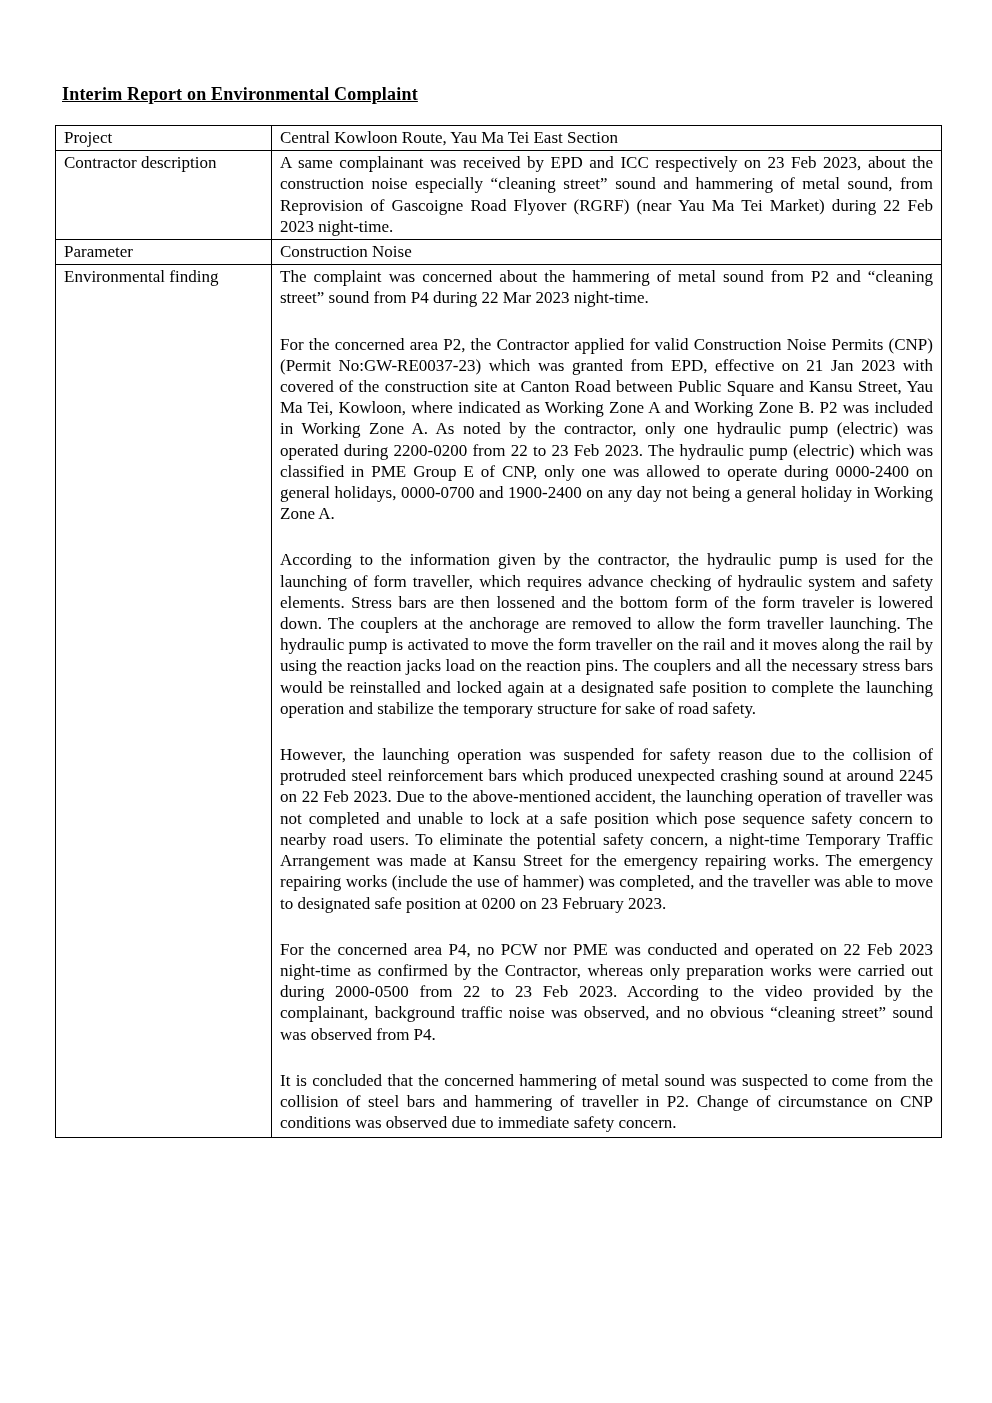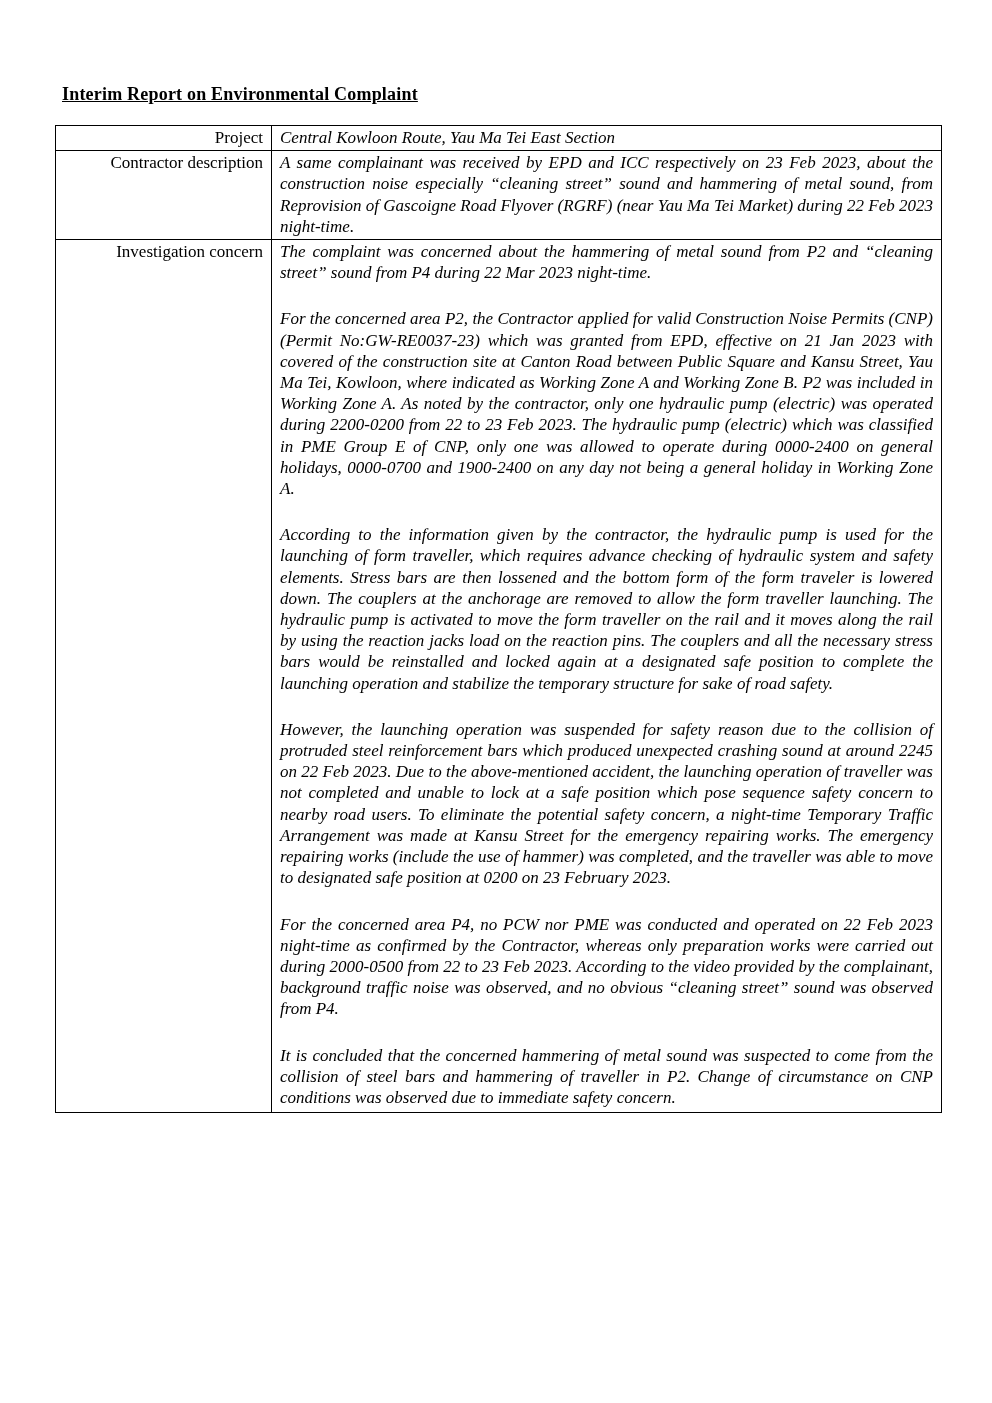--- a/index.html
+++ b/index.html
@@ -35,26 +35,24 @@
     font-size: 17px;
   }
   table.report td {
     border: 1.6px solid #000000;
     vertical-align: top;
     padding: 1px 8px 2px 8px;
     line-height: 21.2px;
   }
   td.label-cell {
     width: 216px;
-    text-align: right;
   }
   td.value-cell {
     width: 670px;
     text-align: justify;
-    font-style: italic;
   }
   td.value-cell p { margin: 0; }
   td.value-cell p + p { margin-top: 25px; }
   .finding-cell { padding-bottom: 4px !important; }
 </style>
 </head>
 <body>
 
 <div class="page">
 
@@ -64,21 +62,25 @@
     <tbody>
         <tr>
       <td class="label-cell">Project</td>
       <td class="value-cell">Central Kowloon Route, Yau Ma Tei East Section</td>
     </tr>
     <tr>
       <td class="label-cell">Contractor description</td>
       <td class="value-cell">A same complainant was received by EPD and ICC respectively on 23 Feb 2023, about the construction noise especially “cleaning street” sound and hammering of metal sound, from Reprovision of Gascoigne Road Flyover (RGRF) (near Yau Ma Tei Market) during 22 Feb 2023 night-time.</td>
     </tr>
     <tr>
-      <td class="label-cell">Investigation concern</td>
+      <td class="label-cell">Parameter</td>
+      <td class="value-cell">Construction Noise</td>
+    </tr>
+    <tr>
+      <td class="label-cell">Environmental finding</td>
       <td class="value-cell finding-cell">
         <p>The complaint was concerned about the hammering of metal sound from P2 and “cleaning street” sound from P4 during 22 Mar 2023 night-time.</p>
         <p>For the concerned area P2, the Contractor applied for valid Construction Noise Permits (CNP) (Permit No:GW-RE0037-23) which was granted from EPD, effective on 21 Jan 2023 with covered of the construction site at Canton Road between Public Square and Kansu Street, Yau Ma Tei, Kowloon, where indicated as Working Zone A and Working Zone B. P2 was included in Working Zone A. As noted by the contractor, only one hydraulic pump (electric) was operated during 2200-0200 from 22 to 23 Feb 2023. The hydraulic pump (electric) which was classified in PME Group E of CNP, only one was allowed to operate during 0000-2400 on general holidays, 0000-0700 and 1900-2400 on any day not being a general holiday in Working Zone A.</p>
         <p>According to the information given by the contractor, the hydraulic pump is used for the launching of form traveller, which requires advance checking of hydraulic system and safety elements. Stress bars are then lossened and the bottom form of the form traveler is lowered down. The couplers at the anchorage are removed to allow the form traveller launching. The hydraulic pump is activated to move the form traveller on the rail and it moves along the rail by using the reaction jacks load on the reaction pins. The couplers and all the necessary stress bars would be reinstalled and locked again at a designated safe position to complete the launching operation and stabilize the temporary structure for sake of road safety.</p>
         <p>However, the launching operation was suspended for safety reason due to the collision of protruded steel reinforcement bars which produced unexpected crashing sound at around 2245 on 22 Feb 2023. Due to the above-mentioned accident, the launching operation of traveller was not completed and unable to lock at a safe position which pose sequence safety concern to nearby road users. To eliminate the potential safety concern, a night-time Temporary Traffic Arrangement was made at Kansu Street for the emergency repairing works. The emergency repairing works (include the use of hammer) was completed, and the traveller was able to move to designated safe position at 0200 on 23 February 2023.</p>
         <p>For the concerned area P4, no PCW nor PME was conducted and operated on 22 Feb 2023 night-time as confirmed by the Contractor, whereas only preparation works were carried out during 2000-0500 from 22 to 23 Feb 2023. According to the video provided by the complainant, background traffic noise was observed, and no obvious “cleaning street” sound was observed from P4.</p>
         <p>It is concluded that the concerned hammering of metal sound was suspected to come from the collision of steel bars and hammering of traveller in P2. Change of circumstance on CNP conditions was observed due to immediate safety concern.</p>
       </td>
     </tr>
   </tbody>

